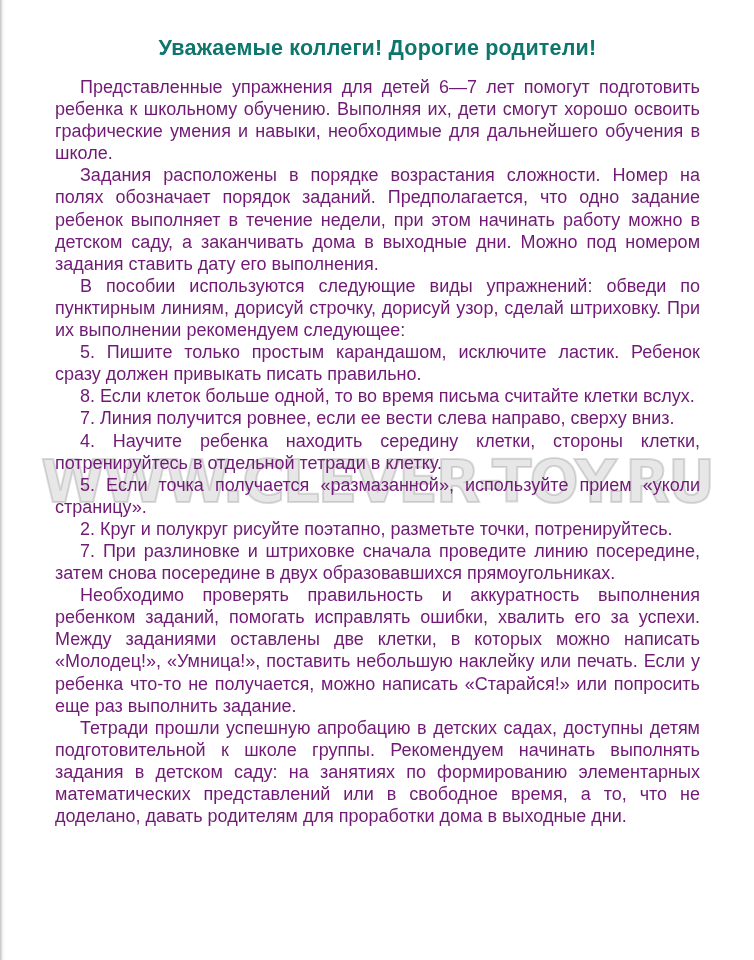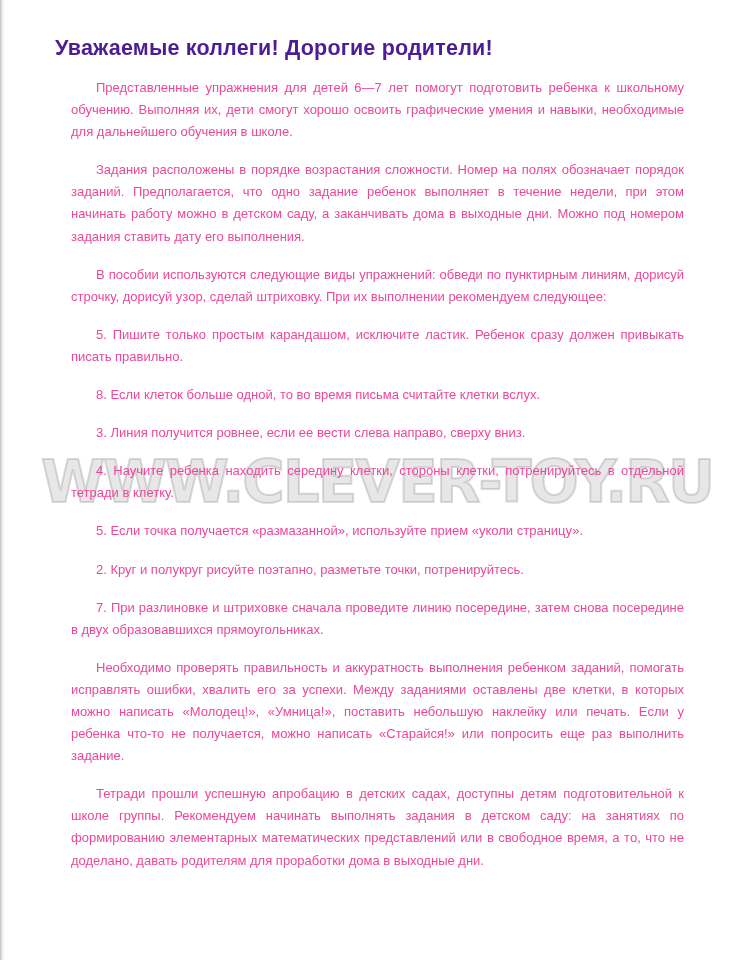--- a/index.html
+++ b/index.html
@@ -39,51 +39,52 @@
     user-select: none;
     text-align: center;
   }
   .content {
     position: relative;
     z-index: 1;
     padding: 36px 54px 0 55px;
   }
   .title {
     margin: 0 0 15px 0;
+    text-align: center;
     font-size: 21.5px;
     font-weight: bold;
     letter-spacing: 0.2px;
-    color: #4c1d95;
+    color: #0f766e;
   }
   .content p {
-    margin: 16px;
+    margin: 0;
     text-align: justify;
     text-indent: 25px;
-    font-size: 13px;
+    font-size: 18px;
     line-height: 22.1px;
-    color: #ec4899;
+    color: #701a75;
   }
   .closing {
     margin-top: 9px !important;
   }
 </style>
 </head>
 <body>
 
 <div class="page">
   <div class="scan-edge-left"></div>
   <div class="watermark">WWW.CLEVER-TOY.RU</div>
   <div class="content">
     <h1 class="title">Уважаемые коллеги! Дорогие родители!</h1>
     <p>Представленные упражнения для детей 6—7 лет помогут подготовить ребенка к школьному обучению. Выполняя их, дети смогут хорошо освоить графические умения и навыки, необходимые для дальнейшего обучения в школе.</p>
     <p>Задания расположены в порядке возрастания сложности. Номер на полях обозначает порядок заданий. Предполагается, что одно задание ребенок выполняет в течение недели, при этом начинать работу можно в детском саду, а заканчивать дома в выходные дни. Можно под номером задания ставить дату его выполнения.</p>
     <p>В пособии используются следующие виды упражнений: обведи по пунктирным линиям, дорисуй строчку, дорисуй узор, сделай штриховку. При их выполнении рекомендуем следующее:</p>
     <p>5. Пишите только простым карандашом, исключите ластик. Ребенок сразу должен привыкать писать правильно.</p>
     <p>8. Если клеток больше одной, то во время письма считайте клетки вслух.</p>
-    <p>3. Линия получится ровнее, если ее вести слева направо, сверху вниз.</p>
+    <p>7. Линия получится ровнее, если ее вести слева направо, сверху вниз.</p>
     <p>4. Научите ребенка находить середину клетки, стороны клетки, потренируйтесь в отдельной тетради в клетку.</p>
     <p>5. Если точка получается «размазанной», используйте прием «уколи страницу».</p>
     <p>2. Круг и полукруг рисуйте поэтапно, разметьте точки, потренируйтесь.</p>
     <p>7. При разлиновке и штриховке сначала проведите линию посередине, затем снова посередине в двух образовавшихся прямоугольниках.</p>
     <p>Необходимо проверять правильность и аккуратность выполнения ребенком заданий, помогать исправлять ошибки, хвалить его за успехи. Между заданиями оставлены две клетки, в которых можно написать «Молодец!», «Умница!», поставить небольшую наклейку или печать. Если у ребенка что-то не получается, можно написать «Старайся!» или попросить еще раз выполнить задание.</p>
     <p>Тетради прошли успешную апробацию в детских садах, доступны детям подготовительной к школе группы. Рекомендуем начинать выполнять задания в детском саду: на занятиях по формированию элементарных математических представлений или в свободное время, а то, что не доделано, давать родителям для проработки дома в выходные дни.</p>
   </div>
 </div>
 
 </body></html>

